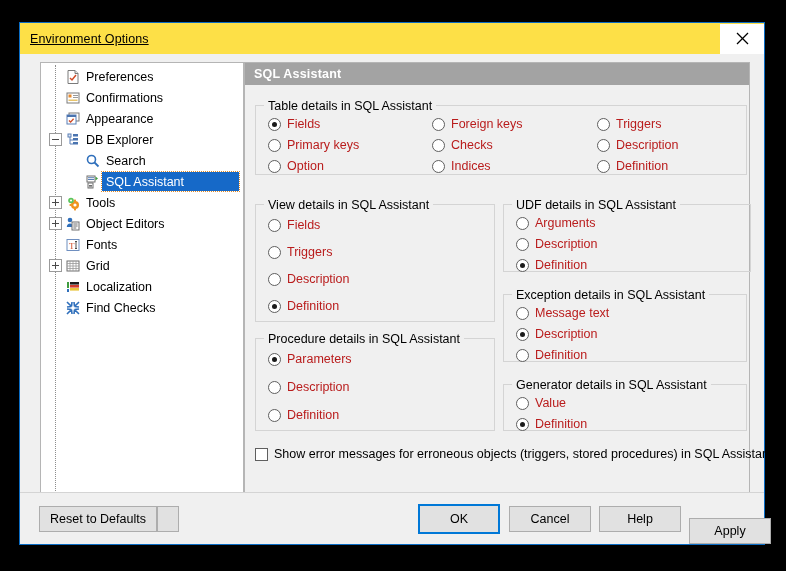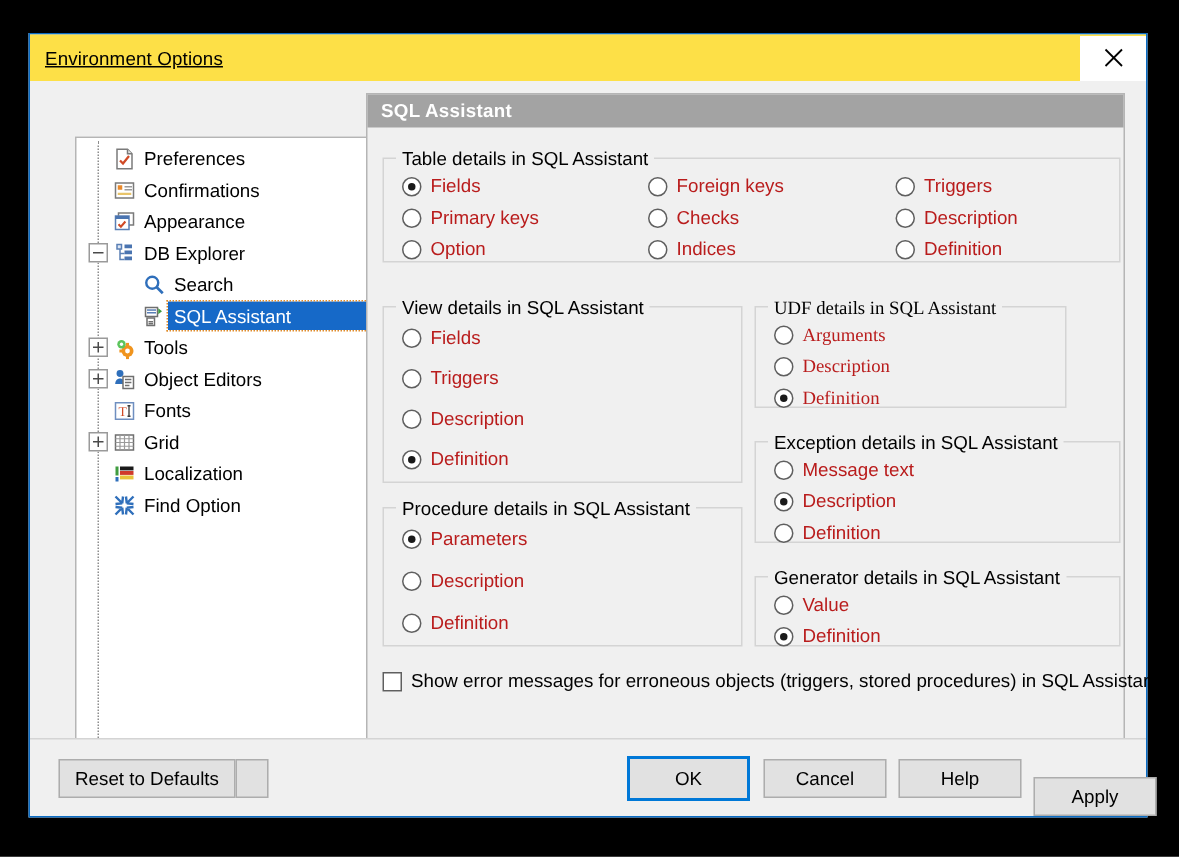--- a/index.html
+++ b/index.html
@@ -48,27 +48,26 @@
   
   .dialog-body {
     flex: 1 1 auto;
     position: relative;
     background: #f0f0f0;
   }
 
   
   .tree-panel {
     position: absolute;
-    left: 30px; top: 8px;
+    left: 20px; top: 8px;
     width: 204px; height: 440px;
     background: #ffffff;
     border: 1px solid #b5b5b5;
     overflow: hidden;
     padding-top: 3px;
-    margin-top: 29px;
   }
   .tree-row {
     display: flex;
     align-items: center;
     height: 21px;
     position: relative;
     white-space: nowrap;
     font-size: 12.5px;
     color: #000000;
   }
@@ -407,21 +406,21 @@
         <span class="indent" style="width:8px"></span>
           <span class="nubbin"></span>
         <span class="ico">
           <svg width="16" height="16" viewBox="0 0 16 16">
             <path d="M2 2l4.5 4.5M2 7l4.5-0.5M7 2l-0.5 4.5" stroke="#2f6fbb" stroke-width="1.6" fill="none"></path>
             <path d="M14 2L9.5 6.5M14 7l-4.5-0.5M9 2l0.5 4.5" stroke="#2f6fbb" stroke-width="1.6" fill="none"></path>
             <path d="M2 14l4.5-4.5M2 9l4.5 0.5M7 14l-0.5-4.5" stroke="#2f6fbb" stroke-width="1.6" fill="none"></path>
             <path d="M14 14L9.5 9.5M14 9l-4.5 0.5M9 14l0.5-4.5" stroke="#2f6fbb" stroke-width="1.6" fill="none"></path>
           </svg>
         </span>
-        <span class="lbl">Find Option</span>
+        <span class="lbl">Find Checks</span>
       </div>
     </div>
 
     <div class="content-panel">
       <div class="panel-header">SQL Assistant</div>
 
       <div class="panel-inner">
 
         <div class="group" style="left:10px; top:20px; width:492px; height:70px;">
           <span class="legend">Table details in SQL Assistant</span>
@@ -495,21 +494,21 @@
           <div class="radio" style="left:12px; top:41px;">
             <span class="dot"></span>
             <span>Description</span>
           </div>
           <div class="radio" style="left:12px; top:69px;">
             <span class="dot"></span>
             <span>Definition</span>
           </div>
         </div>
 
-        <div class="group" style="left:258px; top:119px; width:208px; height:68px;font-family:Liberation Serif, serif;">
+        <div class="group" style="left:258px; top:119px; width:248px; height:68px;">
           <span class="legend">UDF details in SQL Assistant</span>
           <div class="radio" style="left:12px; top:11px;">
             <span class="dot"></span>
             <span>Arguments</span>
           </div>
           <div class="radio" style="left:12px; top:32px;">
             <span class="dot"></span>
             <span>Description</span>
           </div>
           <div class="radio checked" style="left:12px; top:53px;">

